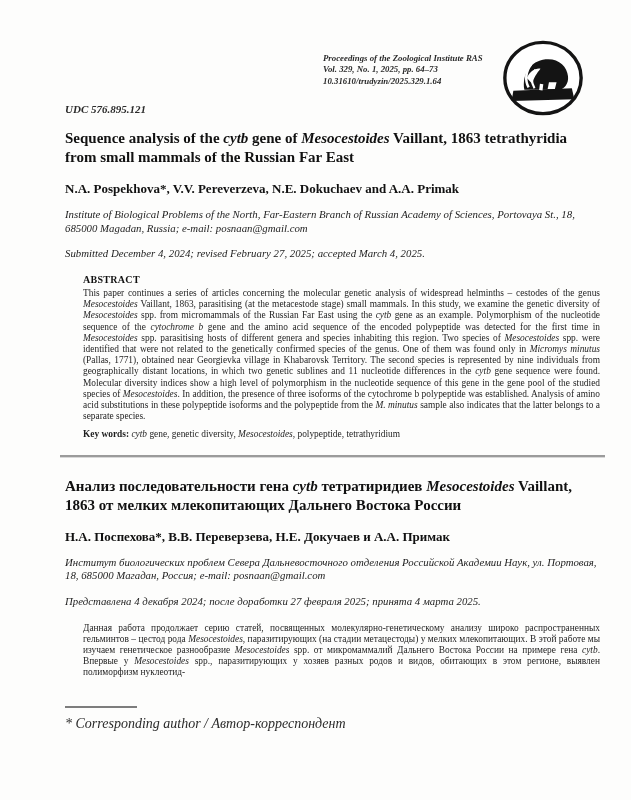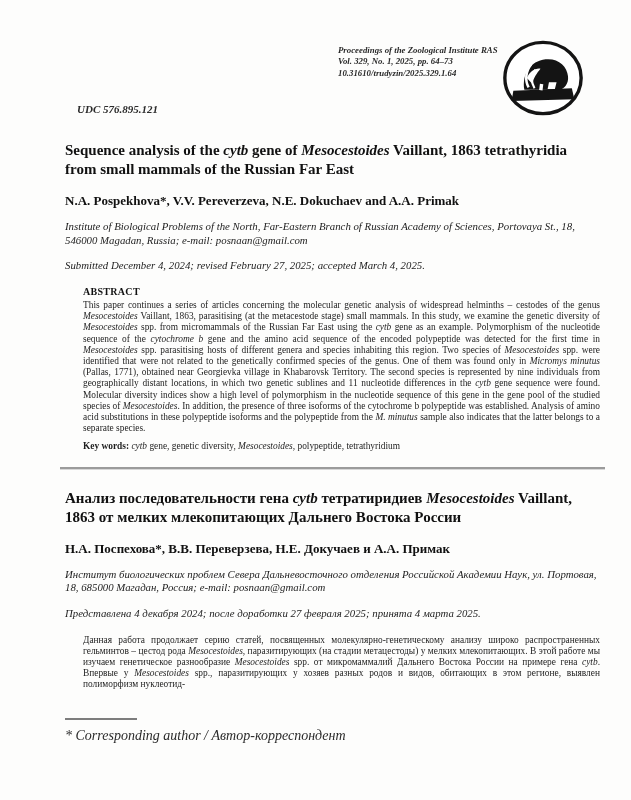--- a/index.html
+++ b/index.html
@@ -6,22 +6,22 @@
   .page {
     position:relative; width:631px; height:800px; margin:0 auto;
     background:#fdfdfc; color:#1c1c1c; overflow:hidden;
     font-family:"Liberation Serif","DejaVu Serif",serif;
     box-sizing:border-box; padding:0 31px 0 65px;
   }
   .i  { font-style:italic; }
   .b  { font-weight:bold; }
 
   .header { position:relative; height:125px; }
-  .udc { position:absolute; left:12px; bottom:10px; font-size:11px; font-weight:bold; font-style:italic; color:#2b2b2b; }
-  .journal { position:absolute; left:258px; top:45px; width:185px; font-size:8.8px; line-height:11.4px; font-weight:bold; font-style:italic; color:#2b2b2b;margin-left:15px; }
+  .udc { position:absolute; left:0; bottom:10px; font-size:11px; font-weight:bold; font-style:italic; color:#2b2b2b; }
+  .journal { position:absolute; left:258px; top:53px; width:185px; font-size:8.8px; line-height:11.4px; font-weight:bold; font-style:italic; color:#2b2b2b; }
   .logo { position:absolute; right:14px; top:39px; width:86px; height:78px; }
 
   .title { font-size:15px; line-height:19px; font-weight:bold; margin-top:5px; color:#111; }
   .authors { font-size:13px; font-weight:bold; margin-top:14px; color:#111; }
   .affil { font-size:10.8px; line-height:13.5px; font-style:italic; margin-top:11px; color:#222; }
   .submitted { font-size:10.8px; font-style:italic; margin-top:12px; color:#222; }
 
   .inset { margin-left:18px; }
   .abstract-block { margin-top:15px; }
   .block-heading { font-size:10px; font-weight:bold; letter-spacing:.3px; color:#111; }
@@ -56,25 +56,25 @@
         <path d="M28 60 C25 42 35 26 53 24 C68 22.5 78.5 32 79.5 44 C80.5 53 75 58.5 70 60 Z" fill="#141414"></path>
         <path d="M31 46 C34 38.5 41 34 47 35 C43 40 38.5 46 37.5 53 Z" fill="#ffffff"></path>
         <path d="M33 57 C28.5 49 29.5 38 36 30" stroke="#ffffff" stroke-width="3" fill="none"></path>
         <path d="M40 58 C36 51 36 43 41 36" stroke="#ffffff" stroke-width="2.4" fill="none"></path>
         <path d="M57 51 L66 51 L64 59 L55.5 59 Z" fill="#ffffff"></path>
         <rect x="46" y="53" width="4" height="7.5" fill="#ffffff" transform="rotate(7 48 56)"></rect>
       </svg>
     </div>
   </div>
 
-  <h1 class="title" style="margin:16px 0 0 0;"><span>Sequence analysis of the </span><span class="i">cytb</span><span> gene of </span><span class="i">Mesocestoides</span><span> Vaillant, 1863 tetrathyridia from small mammals of the Russian Far East</span></h1>
+  <h1 class="title" style="margin:4px 0 0 0;"><span>Sequence analysis of the </span><span class="i">cytb</span><span> gene of </span><span class="i">Mesocestoides</span><span> Vaillant, 1863 tetrathyridia from small mammals of the Russian Far East</span></h1>
 
   <div class="authors">N.A. Pospekhova*, V.V. Pereverzeva, N.E. Dokuchaev and A.A. Primak</div>
 
-  <div class="affil">Institute of Biological Problems of the North, Far-Eastern Branch of Russian Academy of Sciences, Portovaya St., 18, 546000 Magadan, Russia; e-mail: posnaan@gmail.com</div>
+  <div class="affil">Institute of Biological Problems of the North, Far-Eastern Branch of Russian Academy of Sciences, Portovaya St., 18, 685000 Magadan, Russia; e-mail: posnaan@gmail.com</div>
 
   <div class="submitted">Submitted December 4, 2024; revised February 27, 2025; accepted March 4, 2025.</div>
 
   <div class="abstract-block inset">
     <div class="block-heading">ABSTRACT</div>
     <div class="block-para"><span>This paper continues a series of articles concerning the molecular genetic analysis of widespread helminths – cestodes of the genus </span><span class="i">Mesocestoides</span><span> Vaillant, 1863, parasitising (at the metacestode stage) small mammals. In this study, we examine the genetic diversity of </span><span class="i">Mesocestoides</span><span> spp. from micromammals of the Russian Far East using the </span><span class="i">cytb</span><span> gene as an example. Polymorphism of the nucleotide sequence of the </span><span class="i">cytochrome b</span><span> gene and the amino acid sequence of the encoded polypeptide was detected for the first time in </span><span class="i">Mesocestoides</span><span> spp. parasitising hosts of different genera and species inhabiting this region. Two species of </span><span class="i">Mesocestoides</span><span> spp. were identified that were not related to the genetically confirmed species of the genus. One of them was found only in </span><span class="i">Micromys minutus</span><span> (Pallas, 1771), obtained near Georgievka village in Khabarovsk Territory. The second species is represented by nine individuals from geographically distant locations, in which two genetic sublines and 11 nucleotide differences in the </span><span class="i">cytb</span><span> gene sequence were found. Molecular diversity indices show a high level of polymorphism in the nucleotide sequence of this gene in the gene pool of the studied species of </span><span class="i">Mesocestoides</span><span>. In addition, the presence of three isoforms of the cytochrome b polypeptide was established. Analysis of amino acid substitutions in these polypeptide isoforms and the polypeptide from the </span><span class="i">M. minutus</span><span> sample also indicates that the latter belongs to a separate species.</span></div>
     <div class="keywords"><span class="b">Key words: </span><span class="i">cytb</span><span> gene, genetic diversity, </span><span class="i">Mesocestoides</span><span>, polypeptide, tetrathyridium</span></div>
   </div>
 
   <div class="section-divider"></div>

